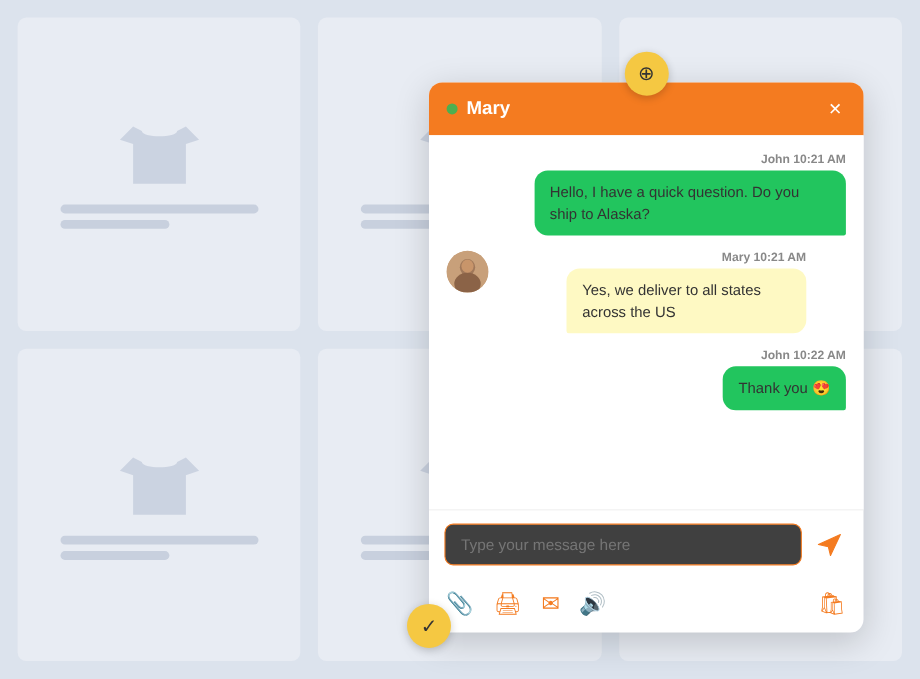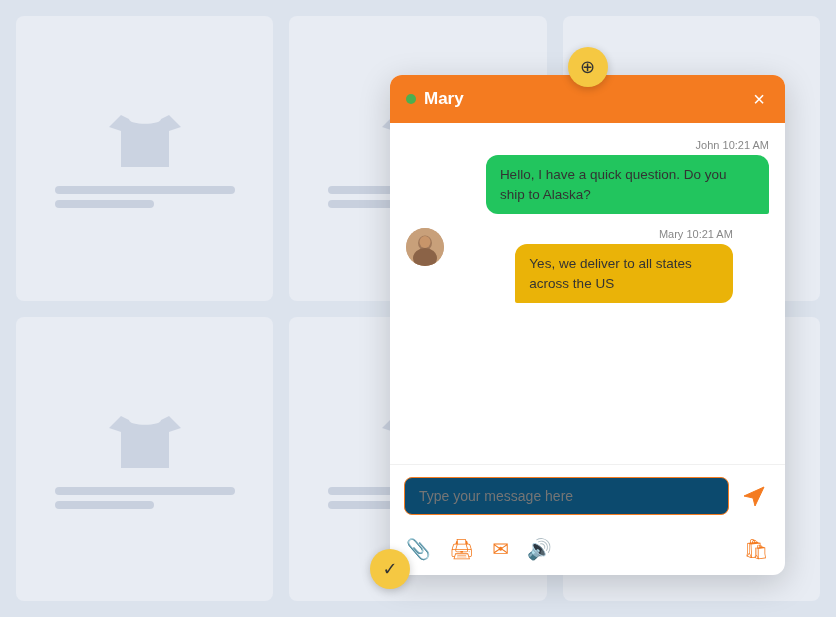--- a/index.html
+++ b/index.html
@@ -148,20 +148,21 @@
     .msg-outgoing {
       display: flex;
       flex-direction: column;
       align-items: flex-end;
     }
 
     .msg-meta {
       font-size: 11px;
       color: #888;
       margin-bottom: 4px;
+      font-weight: bold;
     }
 
     .bubble-outgoing {
       background: #22c55e;
       border-radius: 12px 12px 2px 12px;
       padding: 10px 14px;
       max-width: 78%;
       font-size: 13.5px;
       color: #333;
       line-height: 1.45;
@@ -193,21 +194,21 @@
       height: 38px;
     }
 
     .msg-incoming-body {
       display: flex;
       flex-direction: column;
       align-items: flex-end;
     }
 
     .bubble-incoming {
-      background: #eab308;
+      background: #fef9c3;
       border-radius: 12px 12px 12px 2px;
       padding: 10px 14px;
       max-width: 78%;
       font-size: 13.5px;
       color: #333;
       line-height: 1.45;
     }
 
     
     .chat-input-area {
@@ -219,21 +220,21 @@
     }
 
     .chat-input {
       flex: 1;
       border: 1.5px solid #f47b20;
       border-radius: 8px;
       padding: 10px 14px;
       font-size: 14px;
       color: #999;
       outline: none;
-      background: #0c4a6e;
+      background: #404040;
     }
 
     .send-btn {
       background: none;
       border: none;
       cursor: pointer;
       padding: 4px;
       display: flex;
       align-items: center;
       justify-content: center;
@@ -375,20 +376,26 @@
         </svg>
       </div>
       <div class="msg-incoming-body">
         <div class="msg-meta">
           <span>Mary</span>&nbsp;<span>10:21 AM</span>
         </div>
         <div class="bubble-incoming">Yes, we deliver to all states across the US</div>
       </div>
     </div>
 
+    <div class="msg-outgoing">
+      <div class="msg-meta">
+        <span>John</span>&nbsp;<span>10:22 AM</span>
+      </div>
+      <div class="bubble-outgoing">Thank you 😍</div>
+    </div>
 
   </div>
 
   <div class="chat-input-area">
     <input class="chat-input" type="text" placeholder="Type your message here" style="">
     <button class="send-btn">
       <svg width="26" height="26" viewBox="0 0 26 26" fill="none" xmlns="http://www.w3.org/2000/svg">
         <path d="M3 13L23 4L14 23L12 15L3 13Z" fill="#f47b20" stroke="#f47b20" stroke-width="1" stroke-linejoin="round"></path>
       </svg>
     </button>

